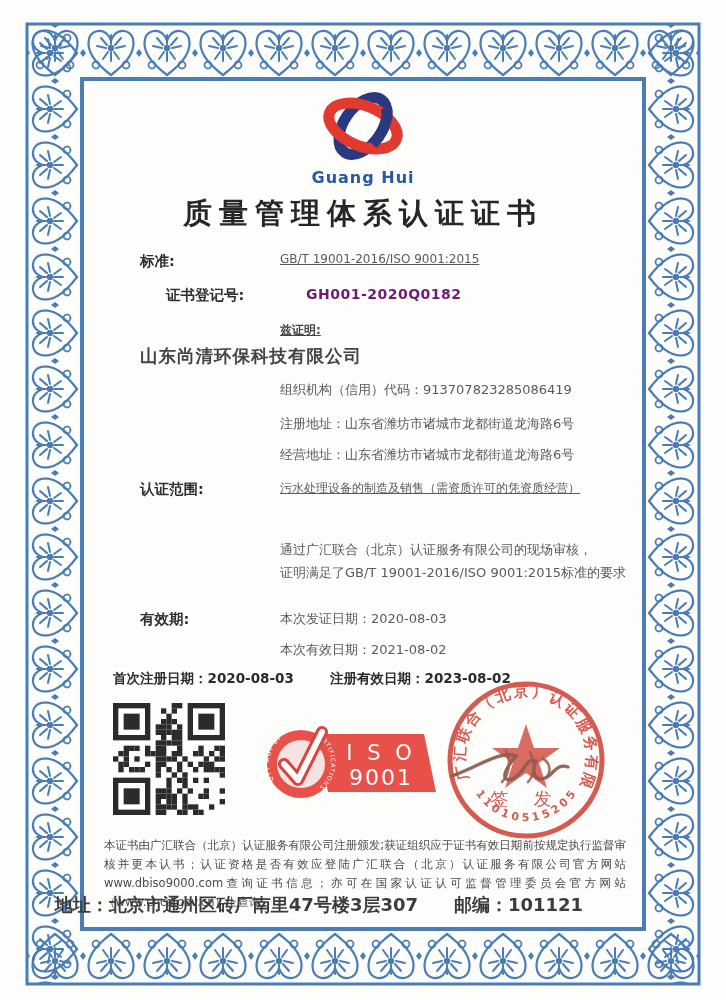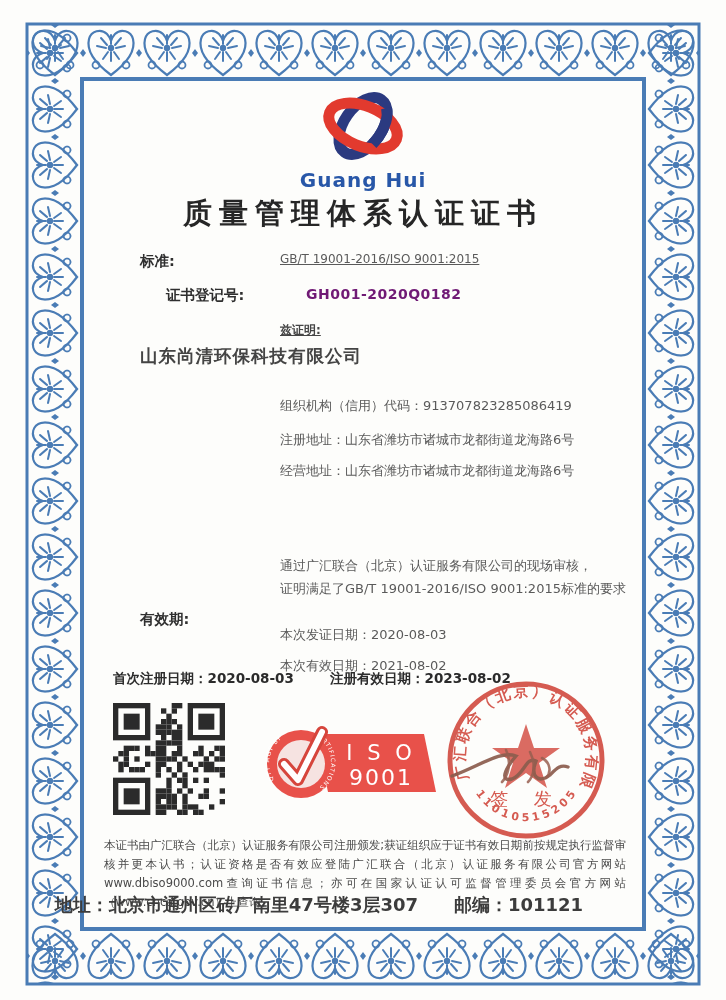--- a/index.html
+++ b/index.html
@@ -4,32 +4,32 @@
 <style>
   html,body{margin:0;padding:0;background:#ffffff;}
   .page{
     position:relative;width:726px;height:1000px;overflow:hidden;
     background:#fdfdfb;font-family:"DejaVu Sans",sans-serif;color:#333;
   }
   .abs{position:absolute;}
   .border-svg{position:absolute;left:0;top:0;}
   .brand-name{
     position:absolute;left:0;top:168px;width:726px;text-align:center;
-    font-size:20px;font-weight:bold;color:#2857a8;letter-spacing:1px;
+    font-size:16px;font-weight:bold;color:#2857a8;letter-spacing:1px;
   }
   .cert-title{
     position:absolute;left:0;top:194px;width:726px;text-align:center;
     font-size:29px;font-weight:bold;color:#262626;letter-spacing:7px;
   }
   .row{position:absolute;left:140px;width:486px;display:flex;}
   .lbl{width:140px;flex:0 0 140px;font-size:14.5px;font-weight:bold;color:#2f2f2f;}
   .val{font-size:12px;color:#5a5a5a;text-decoration:underline;}
   .val-strong{font-size:14px;font-weight:bold;color:#701a75;letter-spacing:.5px;}
   .company{font-size:17.5px;font-weight:600;color:#444;letter-spacing:1px;}
-  .gray-line{font-size:13px;color:#5a5a5a;margin-top:16px;}
+  .gray-line{font-size:13px;color:#5a5a5a;}
   .date-bold{position:absolute;font-size:13.5px;font-weight:bold;color:#2b2b2b;}
   .footer-para{
     position:absolute;left:104px;top:836px;width:522px;
     font-size:11.5px;line-height:19px;color:#4a4a4a;text-align:justify;
   }
   .footer-addr{
     position:absolute;left:0;top:893px;width:638px;text-align:center;
     font-size:18px;font-weight:bold;color:#3c3c3c;
   }
 </style>
@@ -106,20 +106,24 @@
     <span class="lbl"></span>
     <span class="gray-line">组织机构（信用）代码：913707823285086419</span>
   </div>
   <div class="row" style="top:415px;">
     <span class="lbl"></span>
     <span class="gray-line">注册地址：山东省潍坊市诸城市龙都街道龙海路6号</span>
   </div>
   <div class="row" style="top:446px;">
     <span class="lbl"></span>
     <span class="gray-line">经营地址：山东省潍坊市诸城市龙都街道龙海路6号</span>
+  </div>
+  <div class="row" style="top:480px;">
+    <span class="lbl">认证范围:</span>
+    <span class="val">污水处理设备的制造及销售（需资质许可的凭资质经营）</span>
   </div>
   <div class="row" style="top:541px;">
     <span class="lbl"></span>
     <span class="gray-line">通过广汇联合（北京）认证服务有限公司的现场审核，</span>
   </div>
   <div class="row" style="top:564px;">
     <span class="lbl"></span>
     <span class="gray-line">证明满足了GB/T 19001-2016/ISO 9001:2015标准的要求</span>
   </div>
   <div class="row" style="top:610px;">

